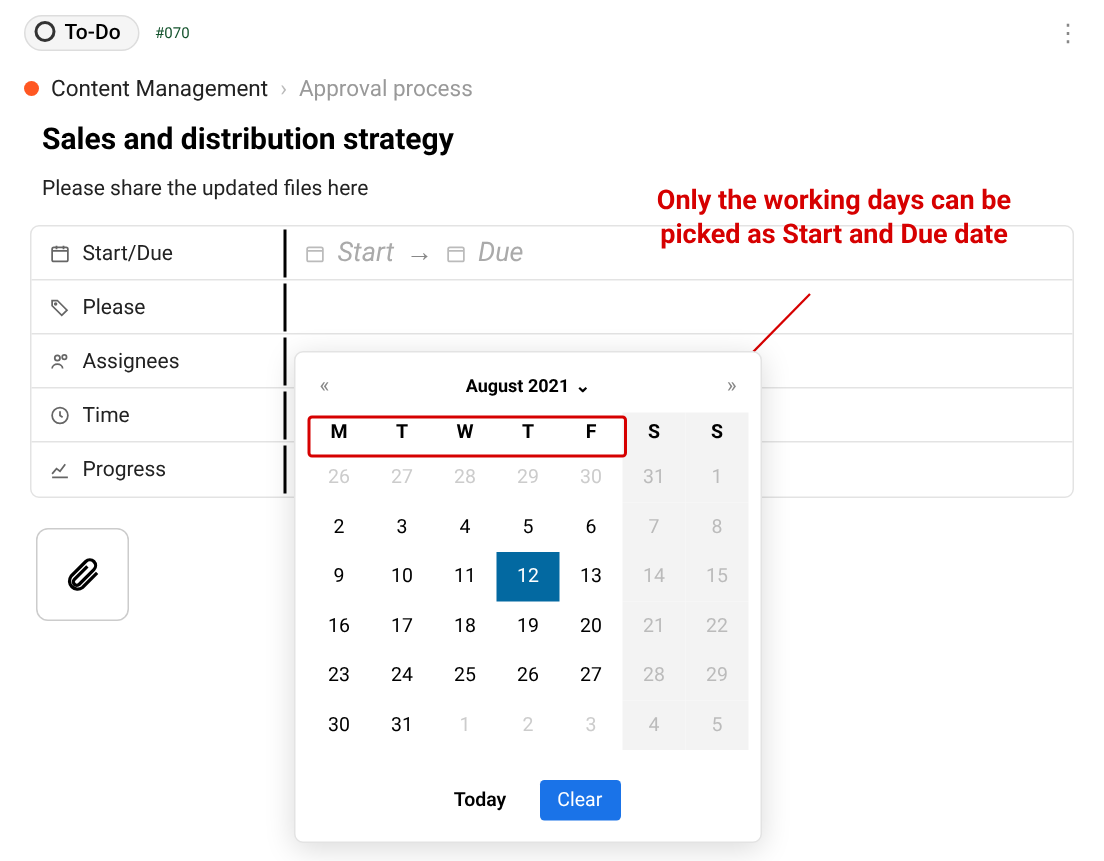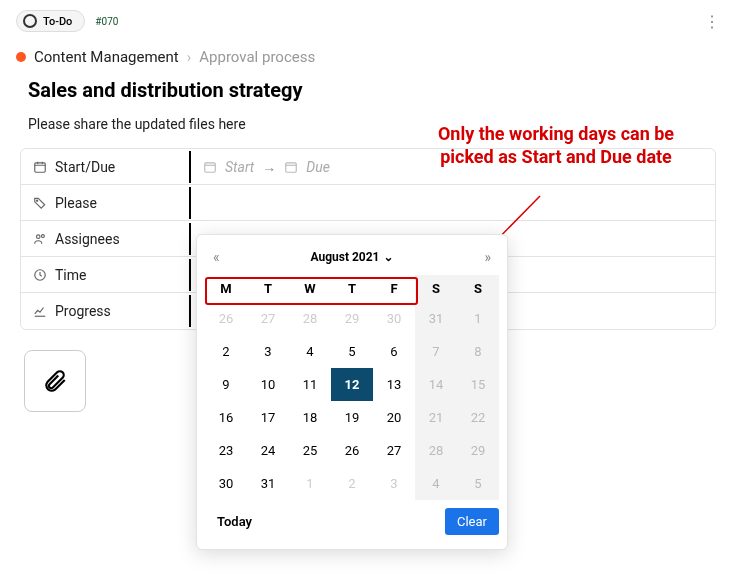--- a/index.html
+++ b/index.html
@@ -1,33 +1,33 @@
 <!DOCTYPE html>
 <html><head>
 <meta charset="utf-8">
 <style>
 *{box-sizing:border-box;margin:0;padding:0;font-family:-apple-system,BlinkMacSystemFont,"Segoe UI",Roboto,sans-serif}
 body{background:#fff;width:736px;height:574px;position:relative;overflow:hidden}
 .top{display:flex;align-items:center;gap:10px;padding:10px 16px}
-.status-pill{display:flex;align-items:center;gap:6px;border:1px solid #ddd;border-radius:14px;padding:3px 12px 3px 6px;font-size:11px;font-weight:500;background:#f5f5f5}
+.status-pill{display:flex;align-items:flex-start;gap:6px;border:1px solid #ddd;border-radius:14px;padding:3px 12px 3px 6px;font-size:14px;font-weight:500;background:#f5f5f5}
 .status-circle{width:14px;height:14px;border:2px solid #333;border-radius:50%}
 .task-id{color:#14532d;font-size:10px}
 .kebab{position:absolute;right:16px;top:12px;color:#888}
 .breadcrumb{display:flex;align-items:center;gap:8px;padding:6px 16px;font-size:15px}
 .proj-dot{width:10px;height:10px;background:#ff5722;border-radius:50%}
 .bc-proj{font-weight:400;color:#222}
 .bc-sep{color:#bbb}
 .bc-sub{color:#999}
 h1.title{font-size:20px;font-weight:700;padding:6px 28px 10px}
 .desc{padding:4px 28px 16px;font-size:14px;color:#222}
 .fields{margin:0 20px;border:1px solid #e3e3e3;border-radius:6px}
 .field-row{display:flex;align-items:center;border-bottom:1px solid #e3e3e3;min-height:36px}
 .field-row:last-child{border-bottom:none}
 .field-label{width:170px;display:flex;align-items:center;gap:8px;padding:8px 12px;font-size:14px;color:#222;border-right:2px solid #000000}
-.field-value{flex:1;padding:6px 12px;display:flex;align-items:center;gap:8px;font-size:14px;color:#aaa;font-style:italic}
+.field-value{flex:1;padding:6px 12px;display:flex;align-items:center;gap:8px;font-size:18px;color:#aaa;font-style:italic}
 .arrow-r{font-style:normal;color:#888}
 .footer-row{padding:10px 12px;font-size:14px;color:#1a73e8}
 .footer-row .or{color:#666}
 .icon{width:14px;height:14px;display:inline-block}
 .attach-box{width:62px;height:62px;border:1px solid #ccc;border-radius:8px;display:flex;align-items:center;justify-content:center;margin:20px 0 0 24px}
 .attach-box svg{width:26px;height:26px}
 
 
 .annot{position:absolute;right:40px;top:122px;width:280px;color:#d60000;font-size:18px;font-weight:700;text-align:center;line-height:1.3}
 svg.arrow{position:absolute;pointer-events:none}
@@ -35,22 +35,22 @@
 
 .dp{position:absolute;left:196px;top:234px;width:312px;background:#fff;border:1px solid #e3e3e3;border-radius:6px;box-shadow:0 4px 20px rgba(0,0,0,.15);padding:8px 8px 14px}
 .dp-head{display:flex;align-items:center;justify-content:space-between;padding:6px 8px 10px}
 .dp-nav{color:#888;font-size:14px;cursor:pointer}
 .dp-title{display:flex;align-items:flex-start;gap:4px;font-weight:700;font-size:12px}
 .dp-grid{display:grid;grid-template-columns:repeat(7,1fr);text-align:center}
 .dp-dow{font-weight:700;font-size:13px;padding:6px 0}
 .dp-cell{font-size:13px;padding:9px 0;cursor:pointer}
 .dp-cell.other{color:#ccc}
 .dp-cell.wk{color:#bbb;background:#f3f3f3}
-.dp-cell.sel{background:#0c4a6e;color:#fff;font-weight:700}
-.dp-foot{display:flex;justify-content:space-between;gap:10px;margin-top:8px}
+.dp-cell.sel{background:#0369a1;color:#fff;font-weight:400}
+.dp-foot{display:flex;justify-content:center;gap:10px;margin-top:20px}
 .dp-btn{font-size:13px;padding:6px 12px;border-radius:3px;border:none;cursor:pointer}
 .dp-btn.today{background:#fff;font-weight:600}
 .dp-btn.clear{background:#1a73e8;color:#fff}
 .ann-outline{position:absolute;border:2px solid #d60000;border-radius:3px;pointer-events:none}
 </style>
 </head>
 <body>
 
 <div class="top">
   <div class="status-pill">

